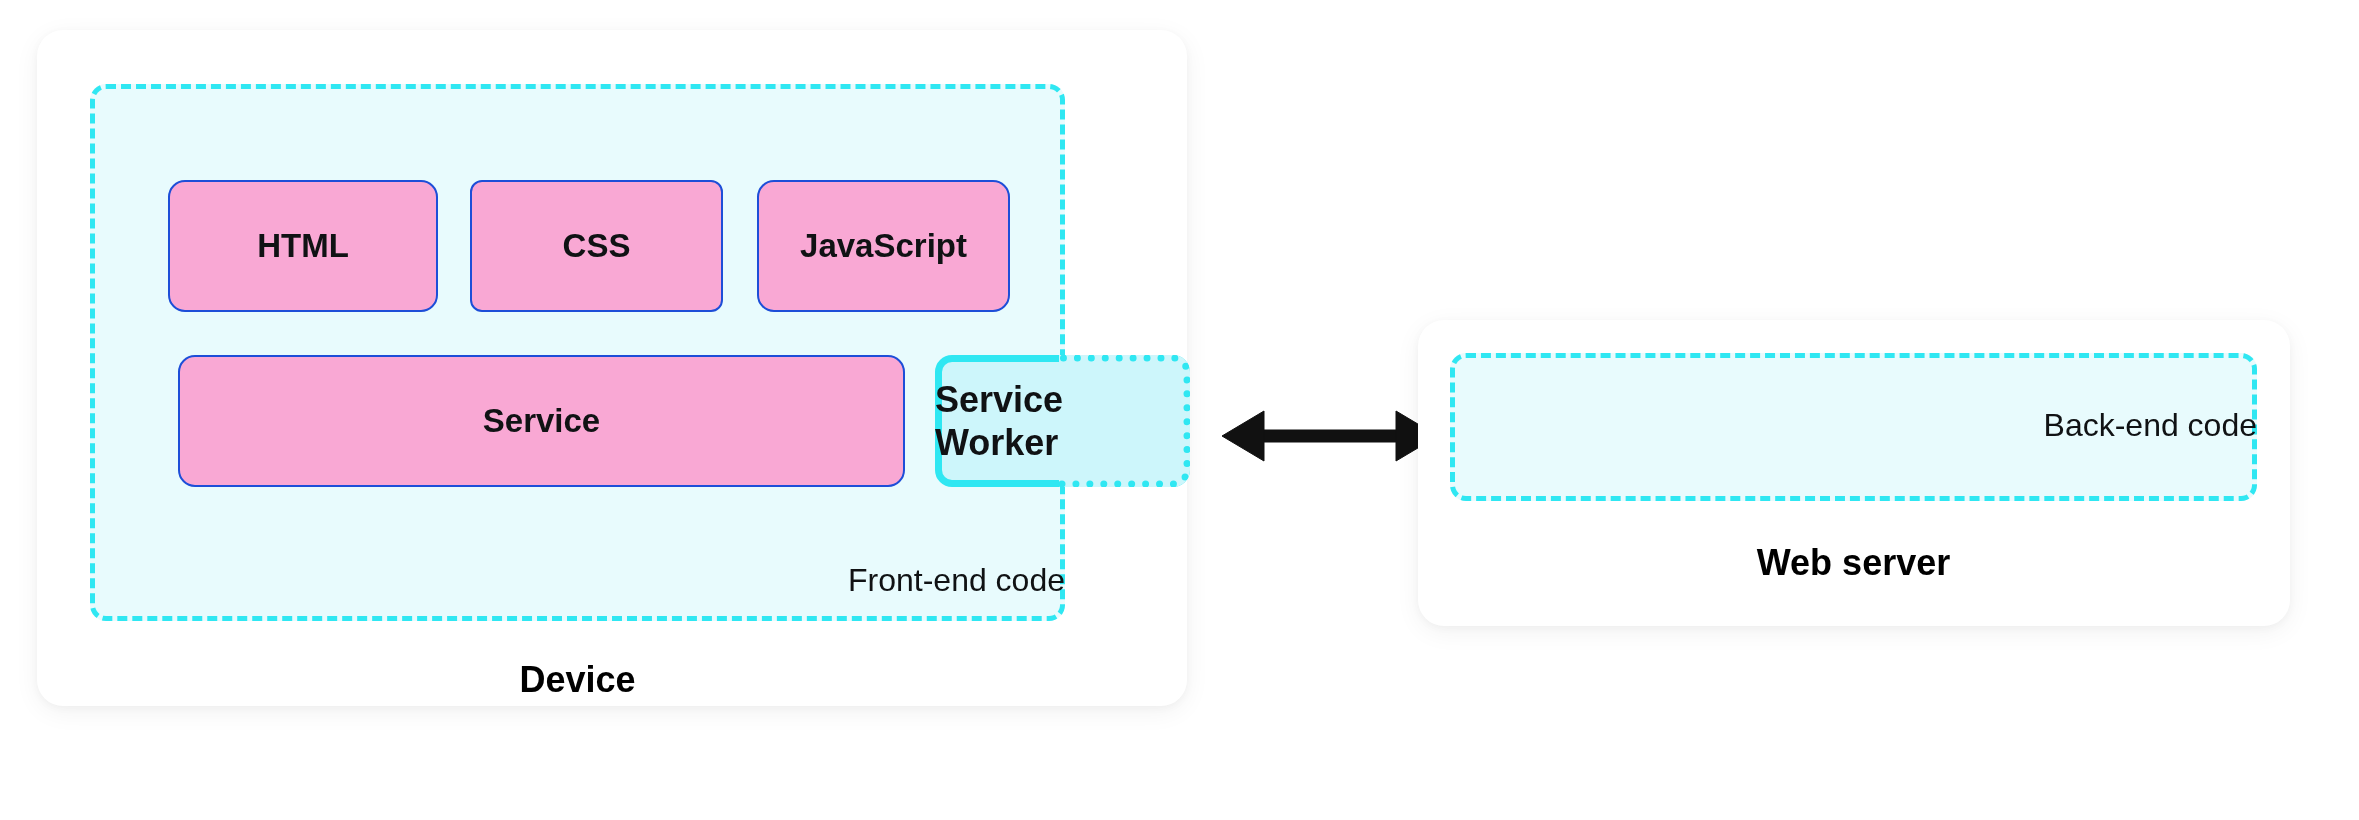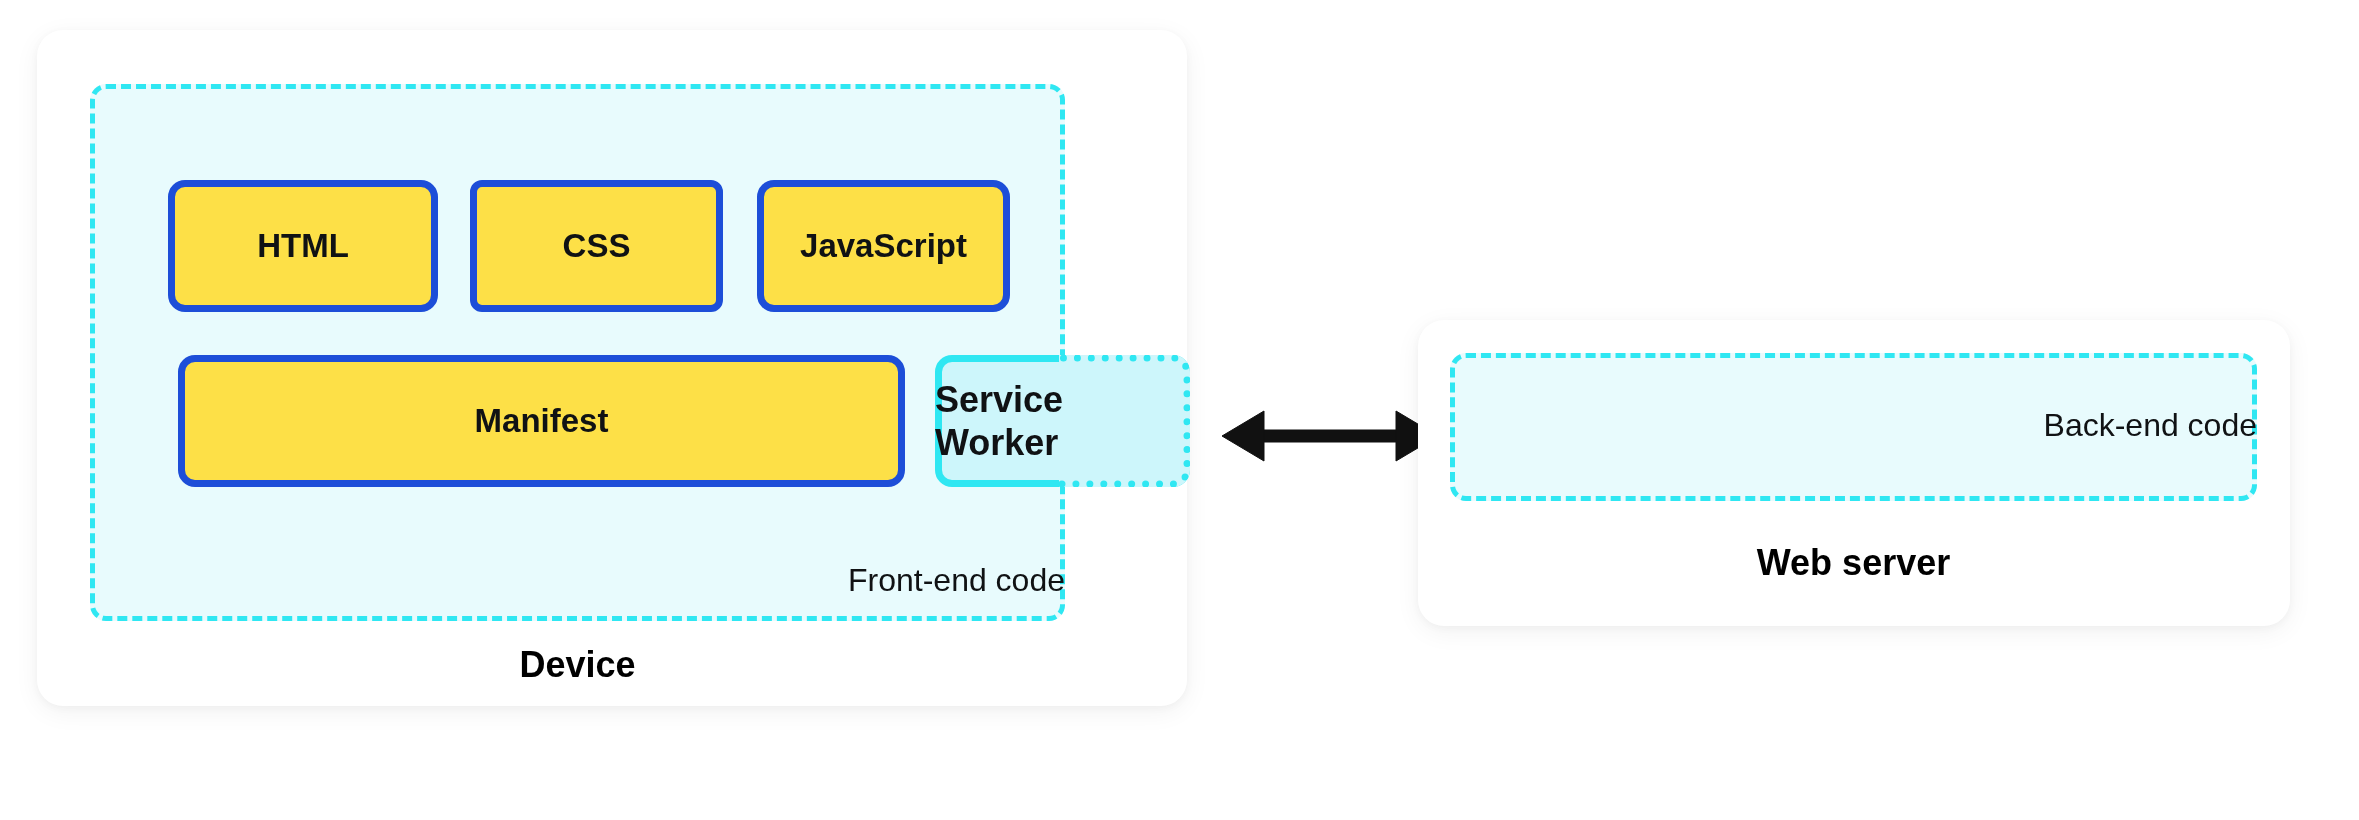--- a/index.html
+++ b/index.html
@@ -40,22 +40,22 @@
     border: 5px dashed #2fe7f2;
     border-radius: 16px;
     box-sizing: border-box;
   }
   #frontend-region { left: 90px;   top: 84px;  width: 975px; height: 537px; }
   #backend-region  { left: 1450px; top: 353px; width: 807px; height: 148px; }
 
   
   .solid-box {
     position: absolute;
-    background: #fde047;
-    border: 7px solid #1d4ed8;
+    background: #f9a8d4;
+    border: 2px solid #1d4ed8;
     border-radius: 17px;
     box-sizing: border-box;
     display: flex;
     align-items: center;
     justify-content: center;
     text-align: left;
     color: #101214;
     font-weight: bold;
     font-size: 33px;
     line-height: 1.16;
@@ -121,21 +121,21 @@
 
   
   .card-title {
     position: absolute;
     text-align: center;
     color: #000000;
     font-weight: bold;
     font-size: 36px;
     white-space: nowrap;
   }
-  #device-title { left: 90px;   top: 644px; width: 975px; }
+  #device-title { left: 90px;   top: 659px; width: 975px; }
   #server-title { left: 1450px; top: 542px; width: 807px; }
 
   
   #link-arrow {
     position: absolute;
     left: 1222px;
     top: 402px;
     width: 216px;
     height: 68px;
   }
@@ -156,21 +156,21 @@
 
   <div class="solid-box" id="box-css">
     <span>CSS</span>
   </div>
 
   <div class="solid-box" id="box-javascript">
     <span>JavaScript</span>
   </div>
 
   <div class="solid-box" id="box-manifest">
-    <span>Manifest</span>
+    <span>Service</span>
   </div>
 
   <div id="box-serviceworker">
     <div id="sw-solid-layer"></div>
     <div id="sw-dotted-layer"></div>
     <div id="sw-label">Service Worker</div>
   </div>
 
   <div class="region-caption" id="frontend-caption">Front-end code</div>
 

